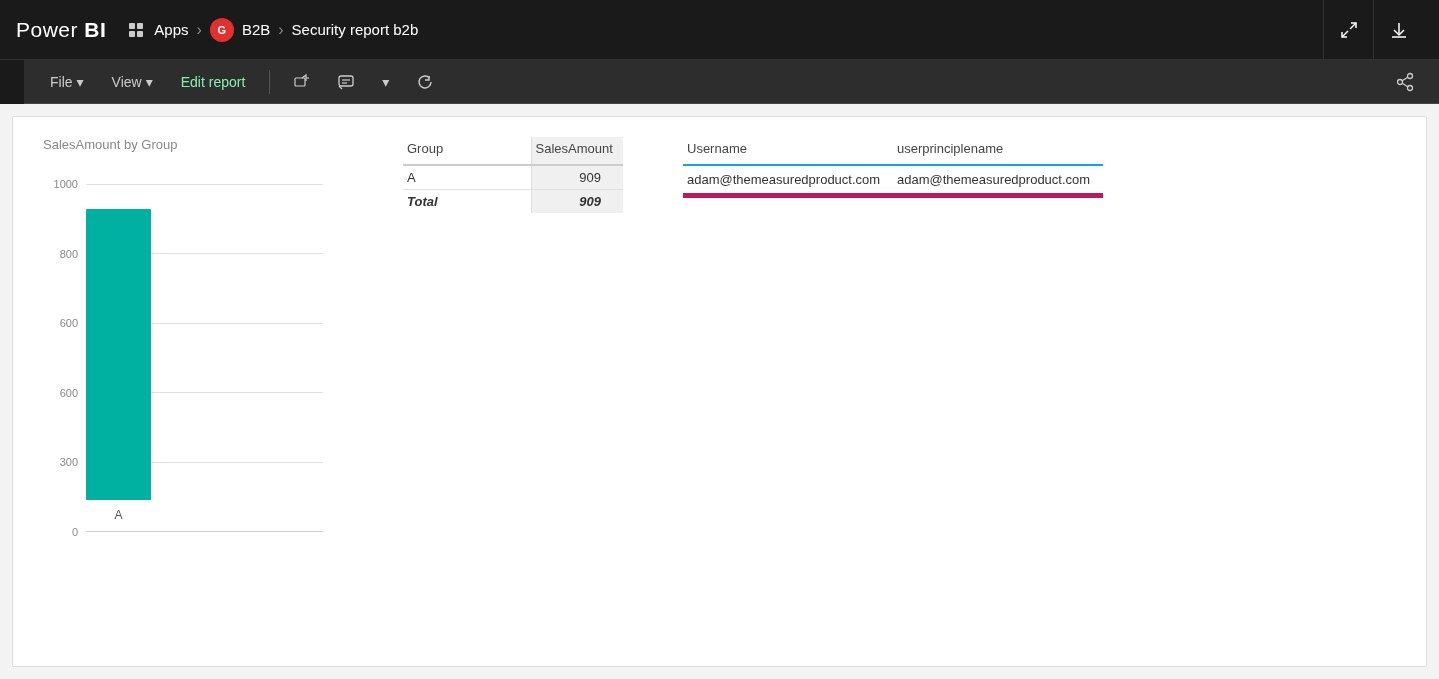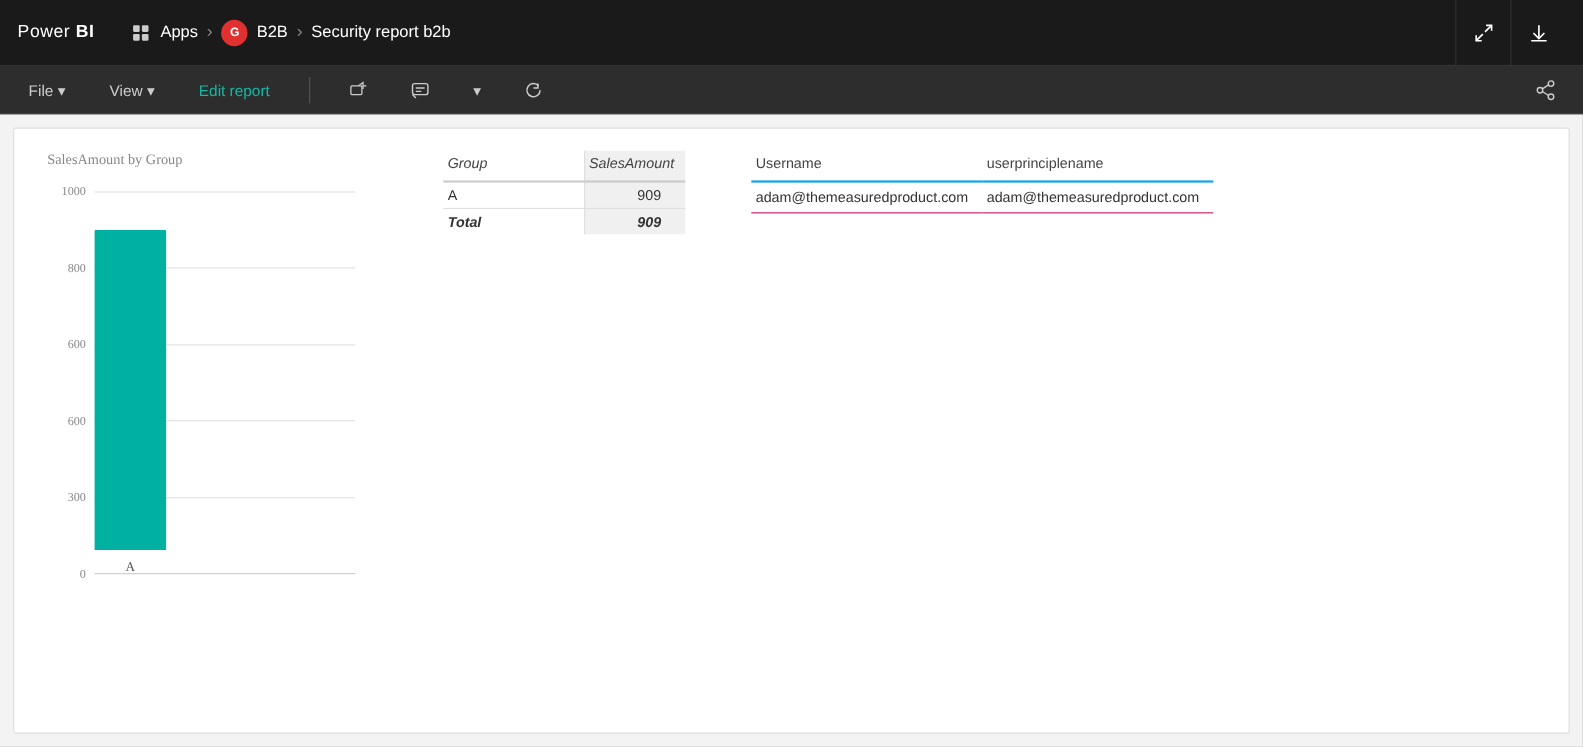--- a/index.html
+++ b/index.html
@@ -9,24 +9,24 @@
     .top-bar {
       background: #1a1a1a;
       height: 60px;
       display: flex;
       align-items: center;
       padding: 0 16px;
       border-bottom: 1px solid #333;
     }
     .power-bi-logo {
       color: #fff;
-      font-size: 16px;
+      font-size: 21px;
       font-weight: 300;
       letter-spacing: 0.5px;
-      margin-right: 32px;
+      margin-right: 20px;
       white-space: nowrap;
     }
     .power-bi-logo span {
       font-weight: 700;
     }
     .breadcrumb {
       display: flex;
       align-items: center;
       gap: 8px;
       flex: 1;
@@ -79,22 +79,23 @@
       font-size: 18px;
     }
 
     
     .second-bar {
       background: #2d2d2d;
       height: 44px;
       display: flex;
       align-items: center;
       padding: 0 16px;
-      gap: 20px;
+      gap: 8px;
       border-bottom: 1px solid #444;
+      margin-left: 24px;
     }
     .toolbar-btn {
       display: flex;
       align-items: center;
       gap: 4px;
       padding: 6px 10px;
       color: #ccc;
       font-size: 14px;
       cursor: pointer;
       border-radius: 3px;
@@ -136,21 +137,20 @@
       align-items: flex-start;
       padding: 20px 30px;
       gap: 60px;
       position: relative;
     }
 
     
     .chart-area {
       width: 300px;
       flex-shrink: 0;
-      font-family: Liberation Serif, serif;
     }
     .chart-title {
       font-size: 13px;
       color: #888;
       margin-bottom: 10px;
     }
     .bar-chart {
       position: relative;
       width: 280px;
       height: 400px;
@@ -210,21 +210,20 @@
       width: 100%;
       border-collapse: collapse;
       font-size: 13px;
     }
     .data-table th {
       text-align: left;
       color: #444;
       font-weight: 400;
       padding: 4px 8px 8px 4px;
       border-bottom: 2px solid #ccc;
-      font-style: italic;
     }
     .data-table td {
       padding: 4px 8px 4px 4px;
       color: #333;
       border-bottom: 1px solid #e0e0e0;
     }
     .data-table td.number {
       text-align: right;
       padding-right: 22px;
     }
@@ -252,21 +251,21 @@
     .user-table th {
       text-align: left;
       color: #444;
       font-weight: 400;
       padding: 4px 8px 8px 4px;
       border-bottom: 2px solid #0ea5e9;
     }
     .user-table td {
       padding: 6px 8px 6px 4px;
       color: #333;
-      border-bottom: 1px solid #be185d;
+      border-bottom: 5px solid #be185d;
     }
   </style>
 </head>
 <body>
 
 <div class="top-bar">
   <div class="power-bi-logo">
     Power <span>BI</span>
   </div>
 
@@ -309,21 +308,21 @@
 
 <div class="second-bar">
   <div class="toolbar-btn">
     <span>File</span>
     <span>▾</span>
   </div>
   <div class="toolbar-btn">
     <span>View</span>
     <span>▾</span>
   </div>
-  <div class="toolbar-btn" style="color:#14b8a6;">
+  <div class="toolbar-btn" style="color:#86efac;">
     <span>Edit report</span>
   </div>
   <div class="toolbar-divider"></div>
   <div class="toolbar-icon-btn">
     <svg width="18" height="18" viewBox="0 0 18 18" fill="none">
       <rect x="2" y="5" width="10" height="8" rx="1" stroke="#ccc" stroke-width="1.2" fill="none"></rect>
       <polyline points="9,5 13,2 13,8" stroke="#ccc" stroke-width="1.2" fill="none"></polyline>
       <line x1="13" y1="5" x2="16" y2="5" stroke="#ccc" stroke-width="1.2"></line>
     </svg>
   </div>
@@ -355,21 +354,21 @@
   </div>
 </div>
 
 <div class="main-content">
   <div class="report-canvas">
 
     <div class="chart-area">
       <div class="chart-title">SalesAmount by Group</div>
       <div class="bar-chart">
 
-        <div style="position:absolute; top:5px; left:0; width:100%; height:360px; display:flex; flex-direction:column; justify-content:space-between;">
+        <div style="position:absolute; top:16px; left:0; width:100%; height:360px; display:flex; flex-direction:column; justify-content:space-between;">
           <div class="gridline-row">
             <span class="y-label">1000</span>
             <div class="gridline"></div>
           </div>
           <div class="gridline-row">
             <span class="y-label">800</span>
             <div class="gridline"></div>
           </div>
           <div class="gridline-row">
             <span class="y-label">600</span>

